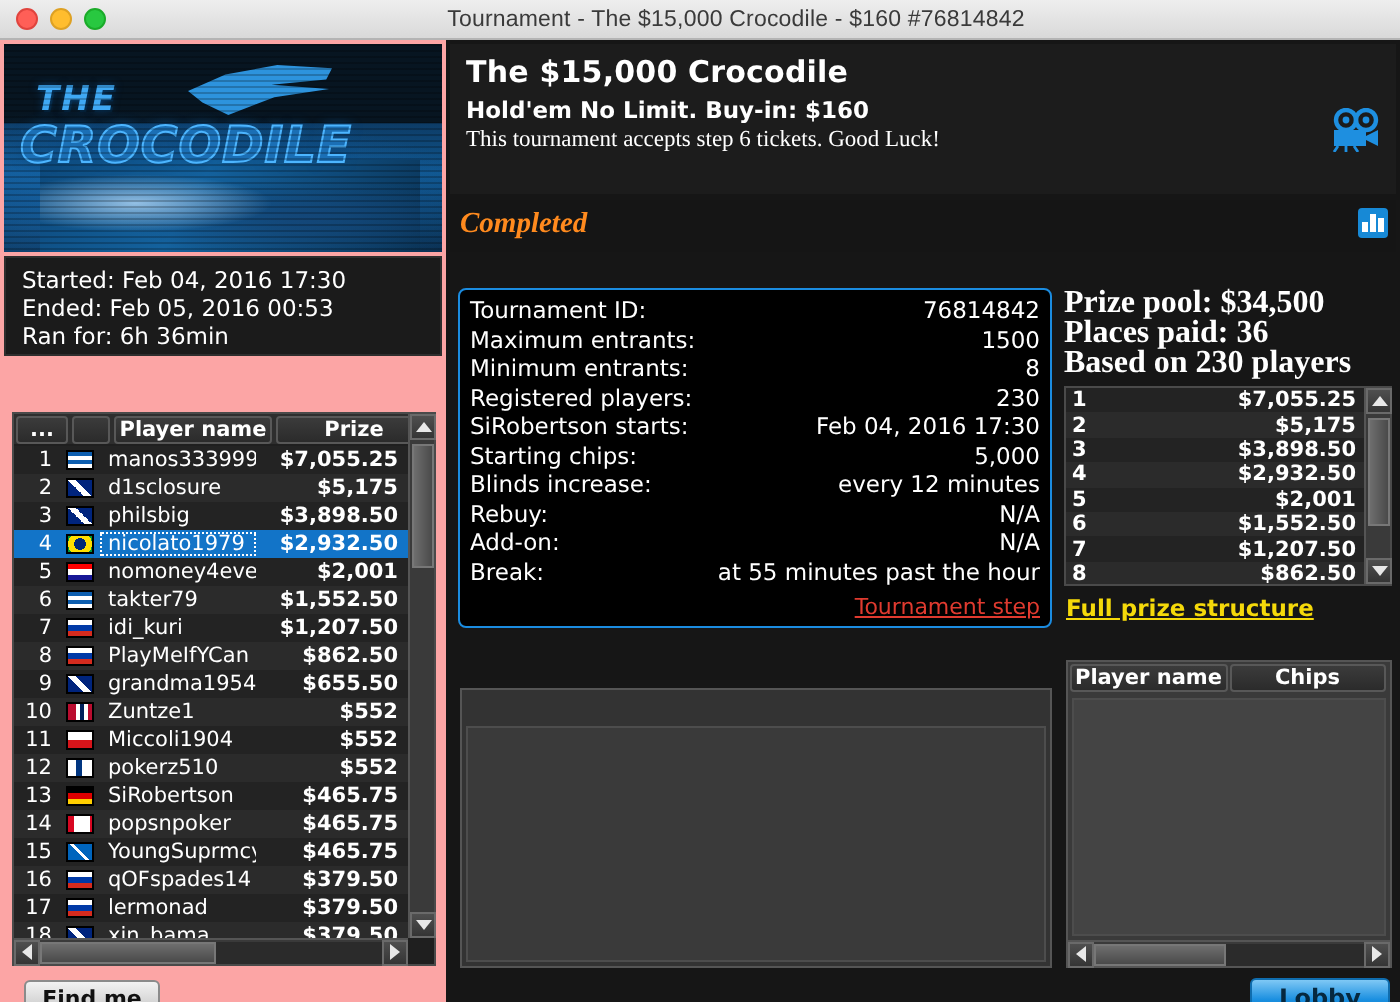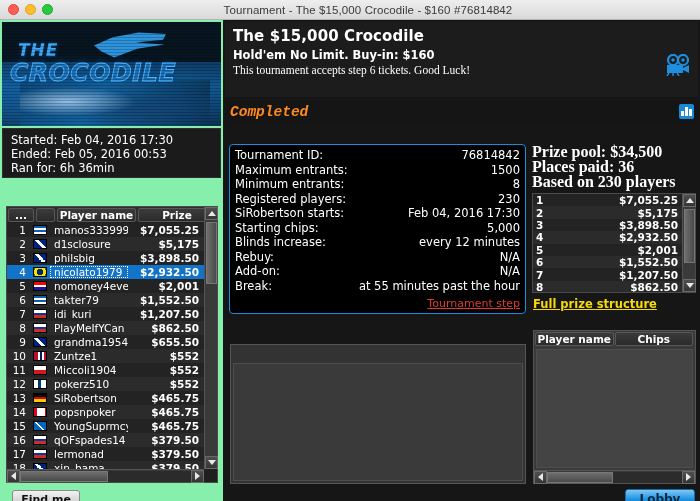--- a/index.html
+++ b/index.html
@@ -29,21 +29,21 @@
     letter-spacing: .1px;
     padding-left: 36px;
   }
 
   
   #app { width: 700px; height: 481px; background: #161616; position: relative; }
 
   
   #leftcol {
     position: absolute; left: 0; top: 0; width: 223px; height: 481px;
-    background: #86efac;
+    background: #fca5a5;
   }
   #logo {
     position: absolute; left: 2px; top: 2px; width: 219px; height: 104px;
     background:
       radial-gradient(ellipse 120% 70% at 30% 80%, rgba(30,120,200,.55), rgba(0,0,0,0) 70%),
       linear-gradient(180deg,#071521 0%,#071521 38%,#0d3c66 38%,#10568f 62%,#0a2d4d 100%);
     overflow: hidden;
   }
   #logo .croc-body {
     position: absolute; left: 18px; top: 58px; width: 190px; height: 48px;
@@ -164,21 +164,21 @@
   #th-note { font-size: 11.5px; margin-top: 2px; font-family: Liberation Serif, serif; }
   #cam-icon { position: absolute; right: 8px; top: 32px; width: 26px; height: 22px; }
 
   #status-strip {
     position: absolute; left: 225px; top: 80px; right: 2px; height: 26px;
     background: #151515;
   }
   #status-text {
     position: absolute; left: 5px; top: 4px;
     font-style: italic; font-weight: bold; font-size: 14.5px; color: #ff8a1e;
-    font-family: Liberation Mono, monospace;
+    font-family: Liberation Serif, serif;
   }
   #stats-icon {
     position: absolute; right: 4px; top: 4px; width: 15px; height: 15px;
     background: #1789d6; border-radius: 2px;
     display: flex; align-items: flex-end; justify-content: center; gap: 1.5px; padding-bottom: 3px;
   }
   #stats-icon i { display: block; width: 2.5px; background: #fff; }
 
   
   #infobox {

